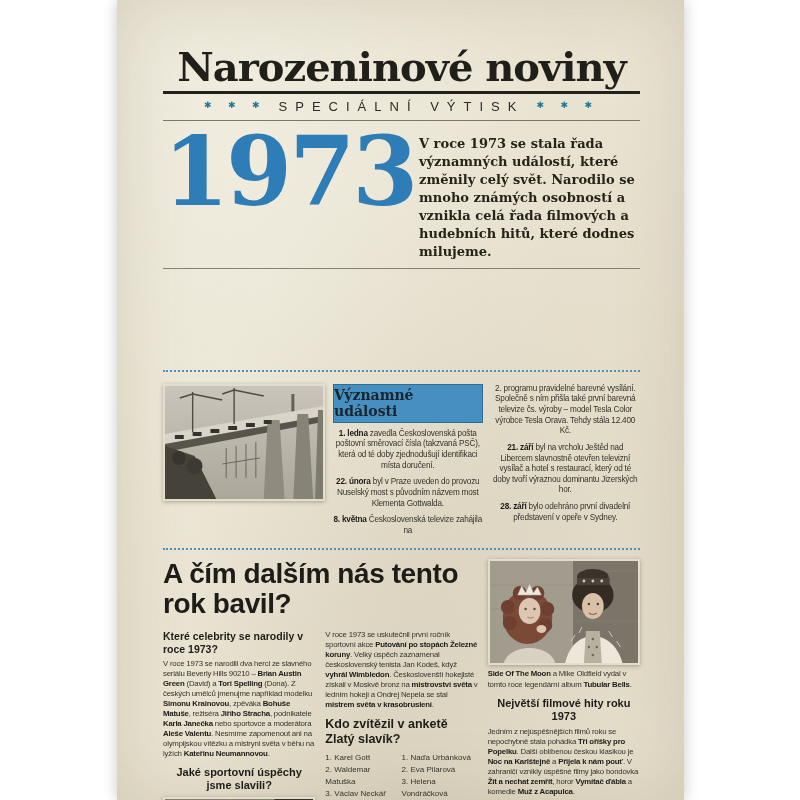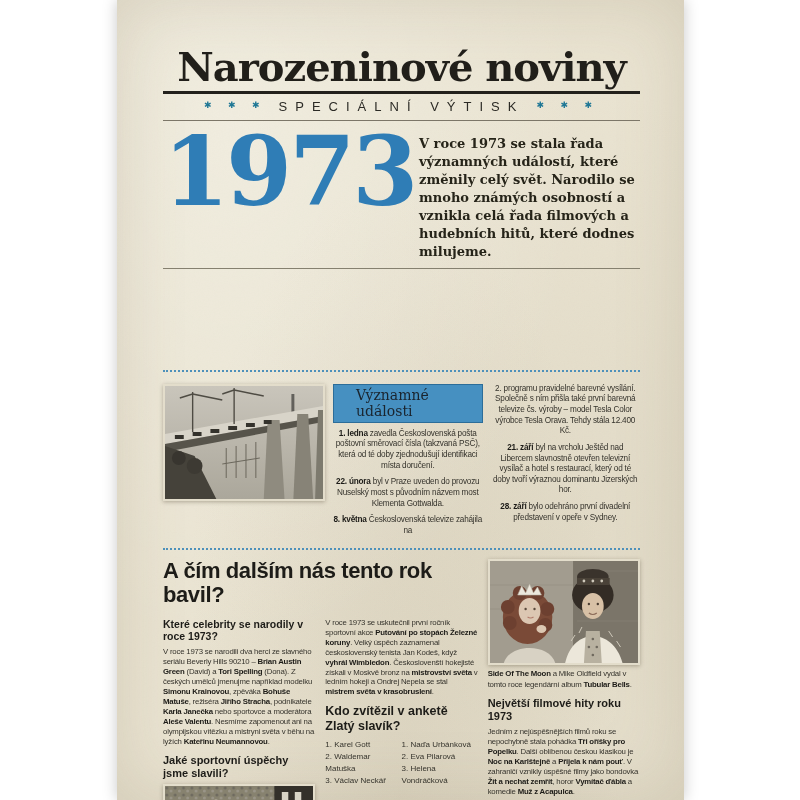--- a/index.html
+++ b/index.html
@@ -42,36 +42,36 @@
   }
   .rule-after-intro{height:1px;background:#85806f;margin-top:7px;}
   .blank-gap{height:101px;}
   .dotted{border-top:2px dotted #4d90ba;}
   
   .events{display:grid;grid-template-columns:162px 1fr 1fr;gap:8px;margin-top:12px;}
   .photo{border:2px solid #e3ddcb;box-shadow:0 1px 4px rgba(60,50,30,.35);background:#b5b1a6;}
   .photo svg{display:block;width:100%;height:100%;}
   .ev-box{
     display:inline-block;background:#4690c1;color:#1a242e;border:1px solid #2c6d99;
-    font-family:"DejaVu Serif",serif;font-weight:normal;font-size:14px;
-    padding:2px 22px 3px;margin-bottom:6px;
+    font-family:"DejaVu Serif",serif;font-weight:bold;font-size:14px;
+    padding:2px 0 3px;margin-bottom:6px;
   }
   .ev{font-size:8.2px;line-height:1.3;letter-spacing:-.2px;margin:0 0 6px;color:#35332c;text-align:center;}
   .ev b{color:#1c1b17;}
   .dotted-bottom{border-top:2px dotted #4d90ba;margin-top:6px;}
   
   .bavil-grid{display:grid;grid-template-columns:1fr 1fr 1fr;gap:10px;margin-top:9px;}
   .bavil-h{
-    grid-column:1/3;font-size:22px;font-weight:bold;color:#1d1c18;
+    grid-column:1/3;font-size:28px;font-weight:bold;color:#1d1c18;
     letter-spacing:-.4px;margin:0 0 2px;line-height:1.05;
   }
   .col3-cell{grid-row:1/3;grid-column:3;}
   .h2{font-size:10.5px;font-weight:bold;color:#1d1c18;margin:0 0 4px;line-height:1.2;}
   .h2.big{font-size:12.5px;margin:7px 0 5px;}
-  .h2.mid{font-size:11px;margin:7px 0 4px;}
+  .h2.mid{font-size:11px;margin:7px 0 4px;text-align:center;}
   p.body{font-size:7.8px;line-height:1.28;letter-spacing:-.2px;margin:0 0 6px;color:#35332c;}
   p.body b{color:#1c1b17;}
   .slavik{display:grid;grid-template-columns:1fr 1fr;font-size:8px;line-height:1.5;margin-bottom:17px;color:#35332c;}
   .caption{font-size:7.8px;line-height:1.3;letter-spacing:-.2px;margin:4px 0 6px;color:#35332c;}
   .caption b{color:#1c1b17;}
   .photo-tennis{margin-top:4px;}
 </style>
 </head>
 <body>
 

